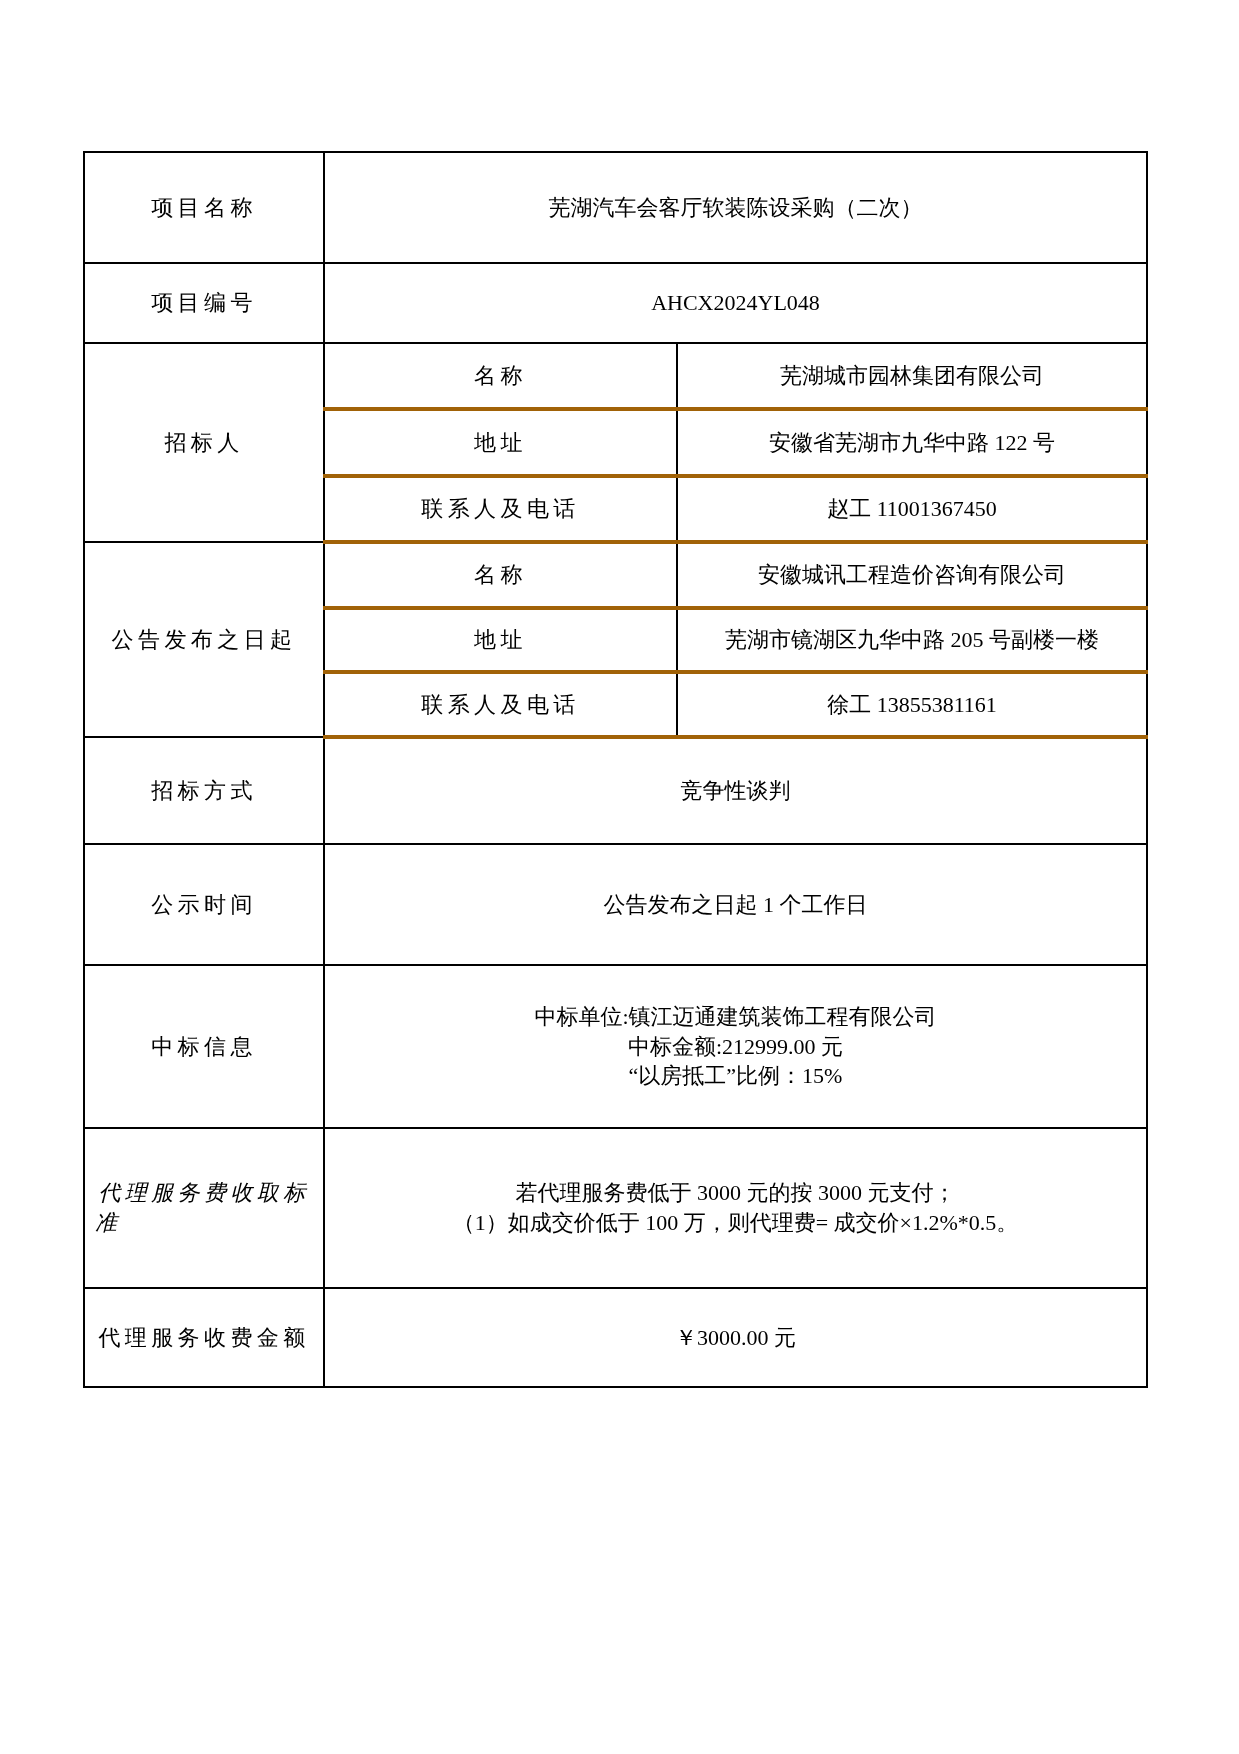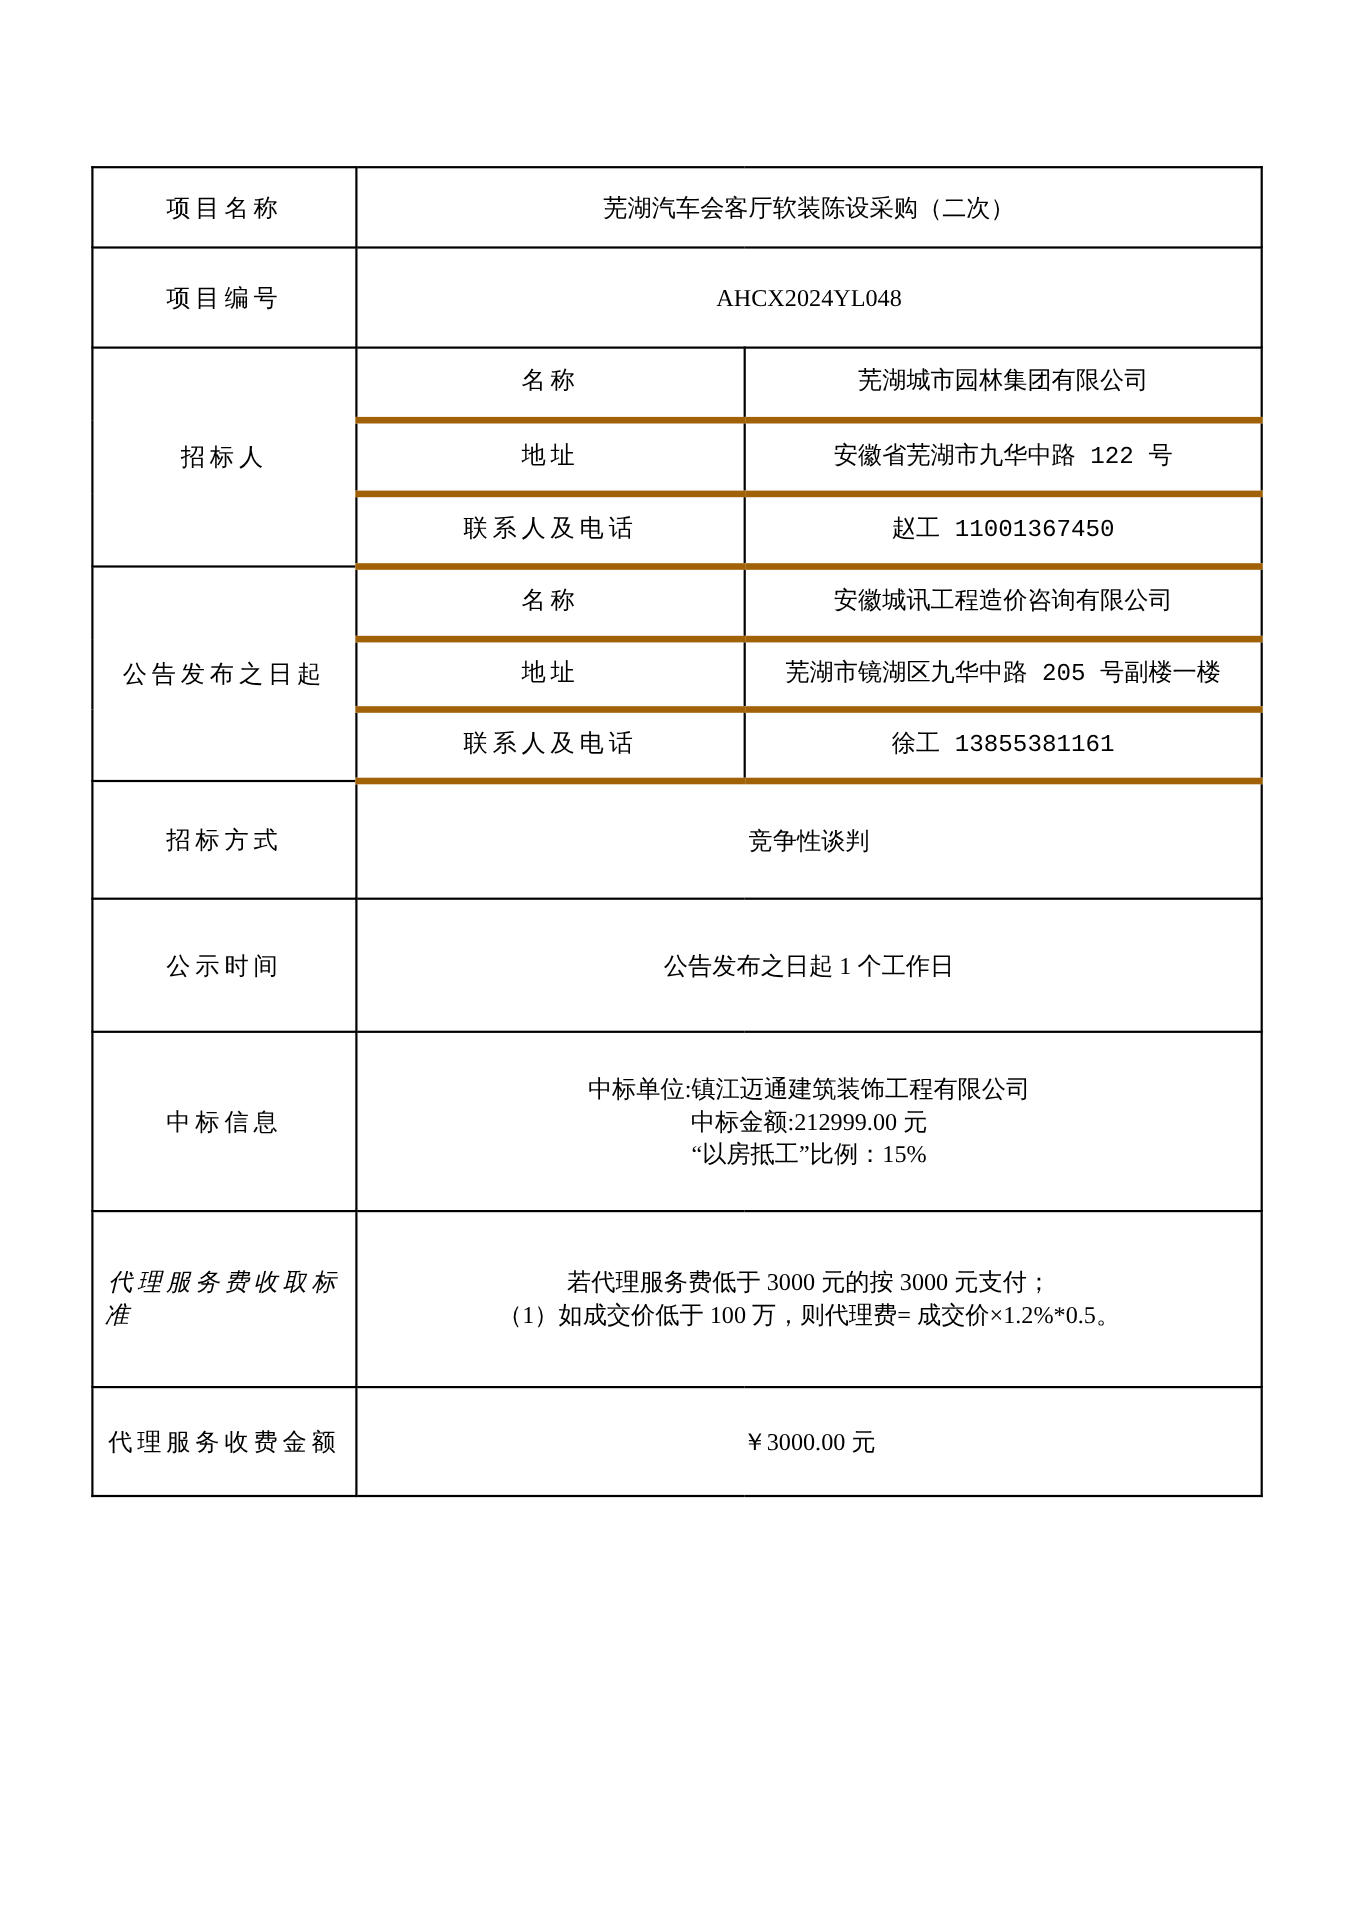--- a/index.html
+++ b/index.html
@@ -30,38 +30,37 @@
     line-height: 1.35;
     vertical-align: middle;
     text-align: center;
     padding: 4px 10px;
     overflow: hidden;
     word-break: break-all;
   }
   
   .doc td.sub {
     border-top: 1px solid #000000;
-    border-bottom: 6px solid #a16207;
-    font-family: Liberation Mono, monospace;
+    border-bottom: 4px solid #a16207;
   }
   .label { letter-spacing: 0.2em; }
   .label-justify {
     letter-spacing: 0.2em;
     text-align: justify;
     text-align-last: left;
     font-style: italic;
   }
   .multiline {
     text-align: left;
     padding-left: 14px;
     padding-right: 14px;
     line-height: 1.55;
   }
-  .h97  { height: 73px; }
-  .h80  { height: 91px; }
+  .h97  { height: 111px; }
+  .h80  { height: 80px; }
   .h66  { height: 66px; }
   .h67  { height: 67px; }
   .h64  { height: 64px; }
   .h65  { height: 65px; }
   .h107 { height: 107px; padding-left: 41px; }
   .h121 { height: 121px; }
   .h163 { height: 163px; }
   .h160 { height: 160px; }
   .h77  { height: 99px; }
 </style>

